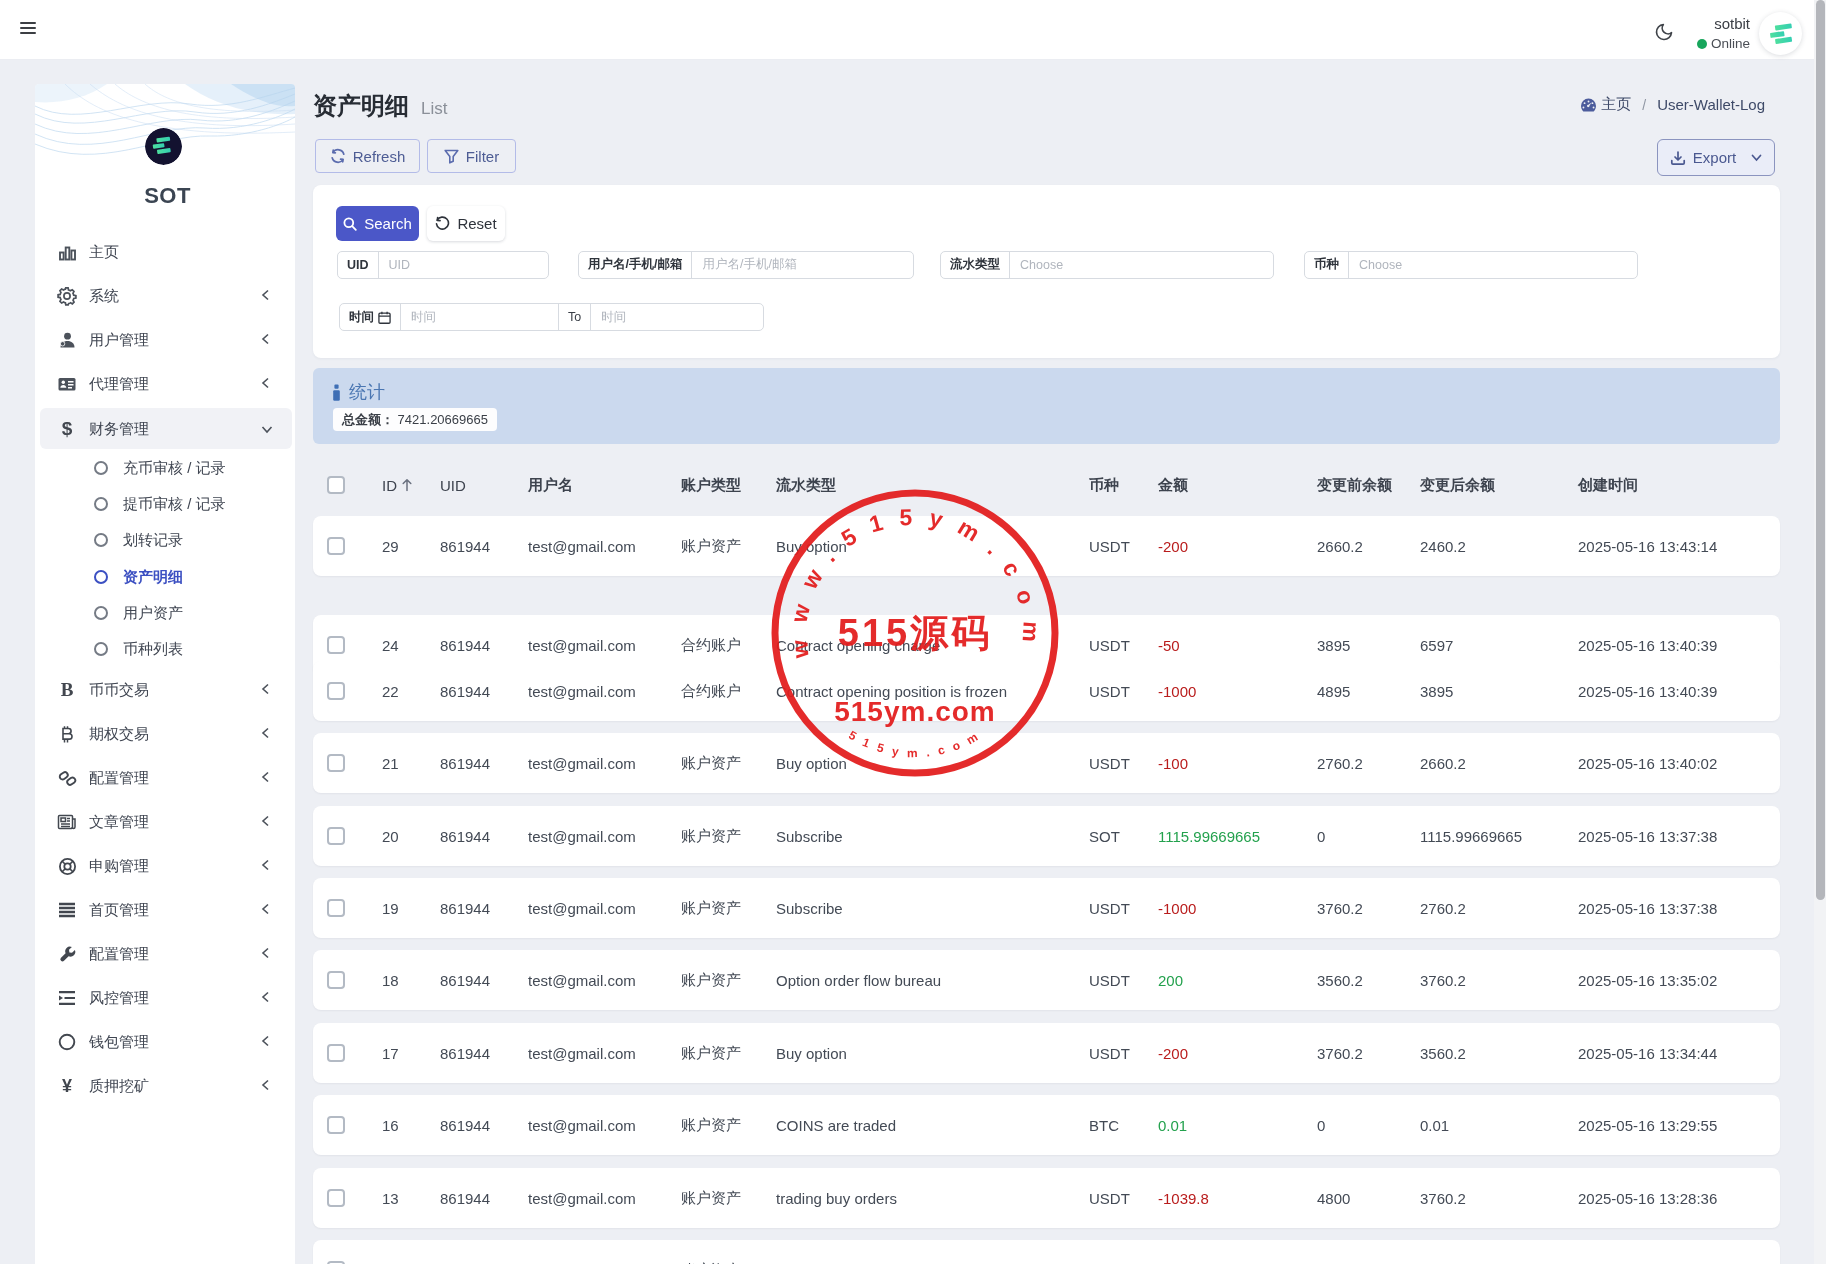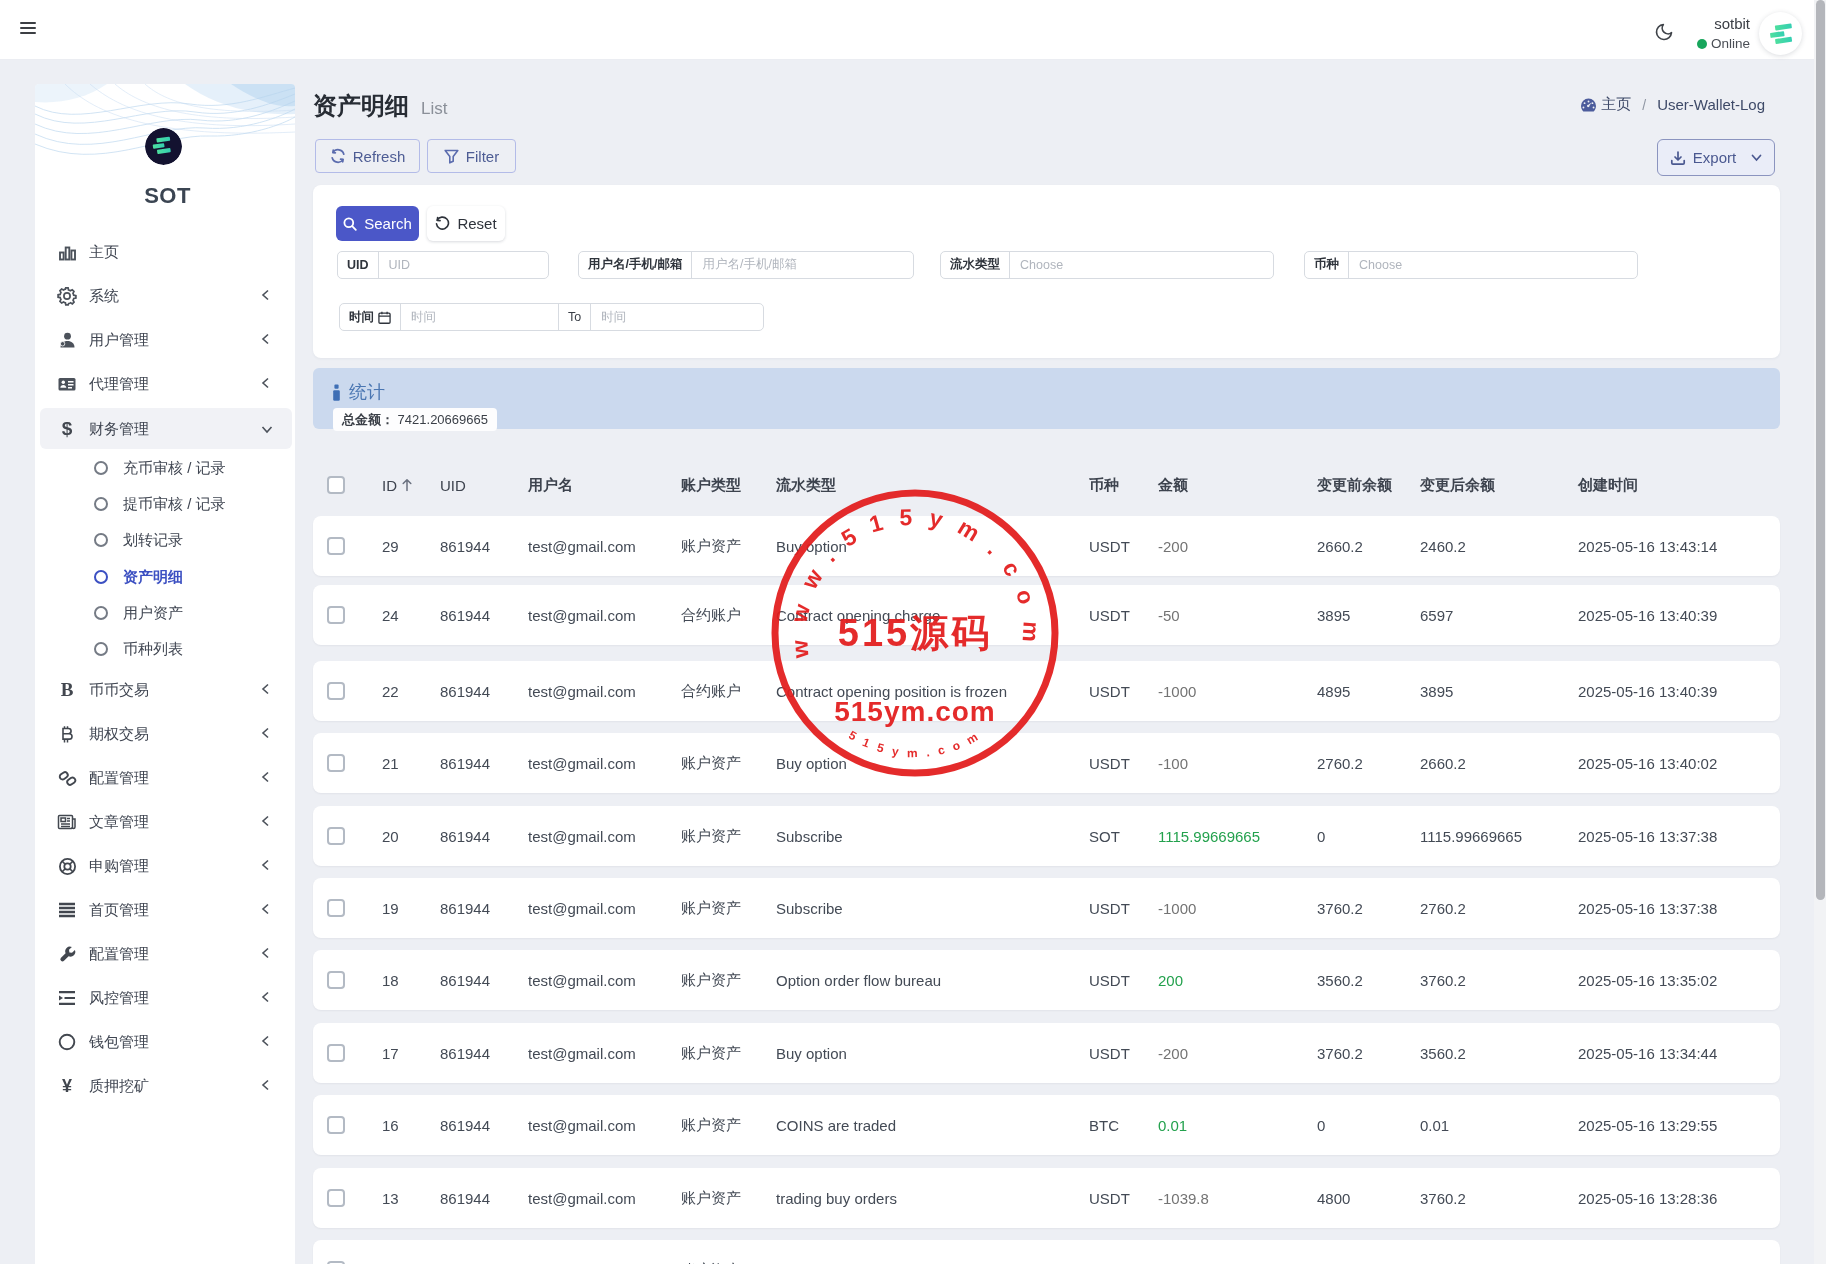--- a/index.html
+++ b/index.html
@@ -46,31 +46,31 @@
 #btn-filter { left:427px; top:139px; width:89px; height:34px; border:1px solid #b3bbe8; color:#4d5c94; }
 #btn-export { left:1657px; top:139px; width:118px; height:37px; background:#eaedf8; border:1px solid #8b94bf; border-radius:6px; color:#4a5890; }
 
 #filtercard { position:absolute; left:313px; top:185px; width:1467px; height:173px; background:#fff; border-radius:8px; box-shadow:0 1px 3px rgba(40,50,70,.05); }
 #btn-search { left:336px; top:206px; width:83px; height:35px; background:#4b57c8; color:#fff; border-radius:6px; }
 #btn-reset { left:427px; top:206px; width:78px; height:35px; background:#fff; color:#2e333b; border-radius:6px; box-shadow:0 1px 3px rgba(40,50,70,.18); }
 .igroup { position:absolute; height:28px; border:1px solid #d7dbe1; border-radius:5px; background:#fff; display:flex; align-items:center; font-size:12.5px; }
 .igroup .lbl { font-weight:bold; color:#2f343c; padding:0 9px; height:100%; display:flex; align-items:center; border-right:1px solid #d7dbe1; white-space:nowrap; }
 .igroup .ph { color:#b0b5bd; padding:0 10px; white-space:nowrap; }
 
-#stats { position:absolute; left:313px; top:368px; width:1467px; height:61px; background:#cbd9ee; border-radius:6px; }
+#stats { position:absolute; left:313px; top:368px; width:1467px; height:76px; background:#cbd9ee; border-radius:6px; }
 #stats .hd { position:absolute; left:20px; top:12px; font-size:18px; color:#4a76b2; display:flex; align-items:center; gap:9px; }
 #stats .badge { position:absolute; left:20px; top:40px; height:23px; background:#fdfdfe; border-radius:4px; font-size:13px; color:#3a3f47; display:flex; align-items:center; padding:0 9px; }
 
 
 .chk { position:absolute; width:18px; height:18px; border:2px solid #b3bac4; border-radius:4px; background:#fff; }
 #thead { position:absolute; left:313px; top:455px; width:1467px; height:60px; }
 .hcell { position:absolute; top:50%; transform:translateY(-50%); font-size:15px; font-weight:bold; color:#3d434e; white-space:nowrap; }
 .row { position:absolute; left:313px; width:1467px; height:60px; background:#fff; border-radius:8px; box-shadow:0 1px 2px rgba(16,24,40,.05); }
 .cell { position:absolute; top:50%; transform:translateY(-50%); font-size:15px; color:#434a55; white-space:nowrap; }
-.cell.neg { color:#737373; }
+.cell.neg { color:#b91c1c; }
 .cell.pos { color:#23a14d; }
 
 
 .c-id { left:69px; } .c-uid { left:127px; } .c-user { left:215px; } .c-acc { left:368px; }
 .c-flow { left:463px; } .c-coin { left:776px; } .c-amt { left:845px; } .c-pre { left:1004px; }
 .c-post { left:1107px; } .c-time { left:1265px; }
 
 
 #sbtrack { position:absolute; left:1814px; top:0; width:12px; height:1264px; background:#f2f3f5; z-index:9; }
 #sbthumb { position:absolute; left:1.5px; top:0; width:9px; height:900px; background:#b4b6bb; border-radius:5px; }
@@ -444,21 +444,21 @@
       <span class="cell c-uid">861944</span>
       <span class="cell c-user">test@gmail.com</span>
     <span class="cell c-acc">账户资产</span>
       <span class="cell c-flow">Buy option</span>
       <span class="cell c-coin">USDT</span>
     <span class="cell c-amt neg">-200</span>
       <span class="cell c-pre">2660.2</span>
       <span class="cell c-post">2460.2</span>
     <span class="cell c-time">2025-05-16 13:43:14</span>
   </div>
-  <div class="row" style="top:585px;">
+  <div class="row" style="top:615px;">
     <span class="chk" style="left:14px; top:21px;"></span>
     <span class="cell c-id">24</span>
       <span class="cell c-uid">861944</span>
       <span class="cell c-user">test@gmail.com</span>
     <span class="cell c-acc">合约账户</span>
       <span class="cell c-flow">Contract opening charge</span>
       <span class="cell c-coin">USDT</span>
     <span class="cell c-amt neg">-50</span>
       <span class="cell c-pre">3895</span>
       <span class="cell c-post">6597</span>

